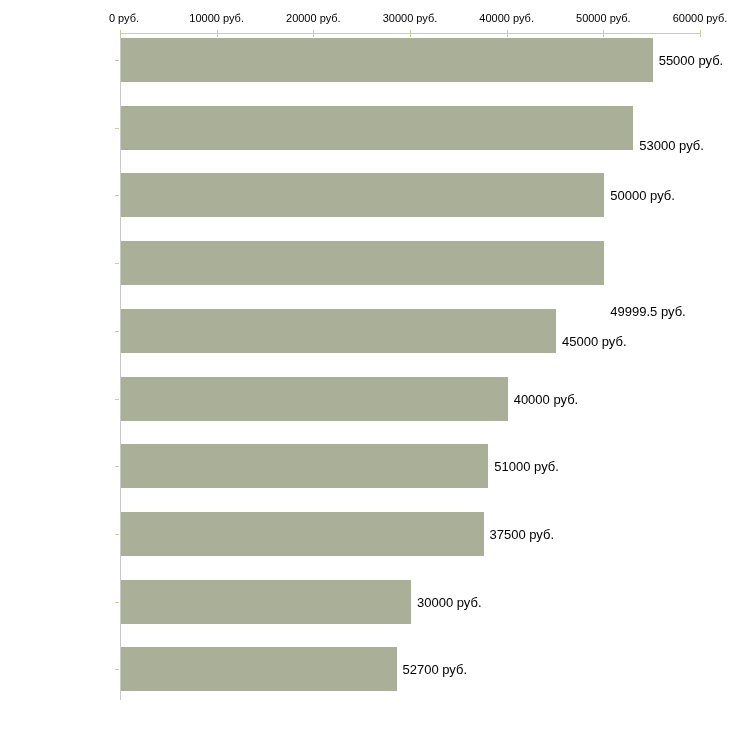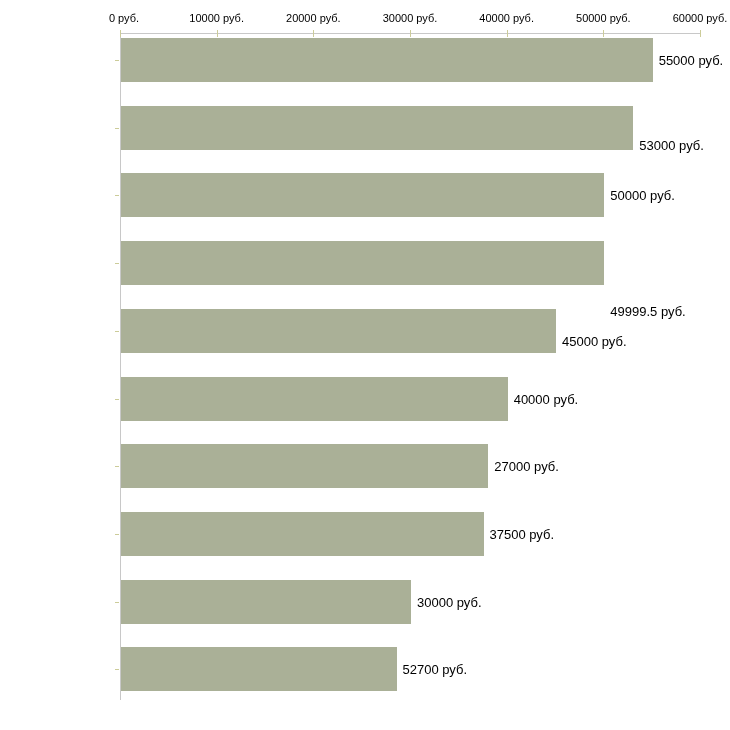--- a/index.html
+++ b/index.html
@@ -76,21 +76,21 @@
       <div class="val-label" style="left: 562px; top: 341px; color: rgb(0, 0, 0);">45000 руб.</div>
     </div>
     <div class="" style="position: absolute;">
       <div class="cat-tick" style="left: 115px; top: 398.5px; background: rgb(204, 204, 153);"></div>
       <div class="bar" style="left: 121px; top: 376.5px; width: 386.667px; height: 44px; background: rgb(170, 176, 151);"></div>
       <div class="val-label" style="left: 513.667px; top: 398.5px; color: rgb(0, 0, 0);">40000 руб.</div>
     </div>
     <div class="" style="position: absolute;">
       <div class="cat-tick" style="left: 115px; top: 466.2px; background: rgb(204, 204, 153);"></div>
       <div class="bar" style="left: 121px; top: 444.2px; width: 367.333px; height: 44px; background: rgb(170, 176, 151);"></div>
-      <div class="val-label" style="left: 494.333px; top: 466.2px; color: rgb(0, 0, 0);">27000 руб.</div>
+      <div class="val-label" style="left: 494.333px; top: 466.2px; color: rgb(0, 0, 0);">51000 руб.</div>
     </div>
     <div class="" style="position: absolute;">
       <div class="cat-tick" style="left: 115px; top: 533.9px; background: rgb(204, 204, 153);"></div>
       <div class="bar" style="left: 121px; top: 511.9px; width: 362.5px; height: 44px; background: rgb(170, 176, 151);"></div>
       <div class="val-label" style="left: 489.5px; top: 533.9px; color: rgb(0, 0, 0);">37500 руб.</div>
     </div>
     <div class="" style="position: absolute;">
       <div class="cat-tick" style="left: 115px; top: 601.6px; background: rgb(204, 204, 153);"></div>
       <div class="bar" style="left: 121px; top: 579.6px; width: 290px; height: 44px; background: rgb(170, 176, 151);"></div>
       <div class="val-label" style="left: 417px; top: 601.6px; color: rgb(0, 0, 0);">30000 руб.</div>

